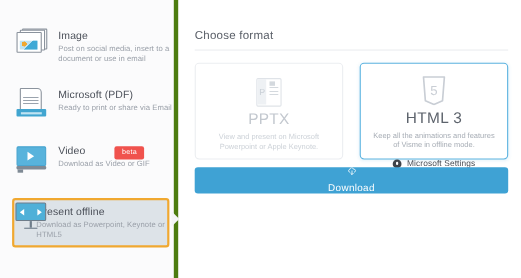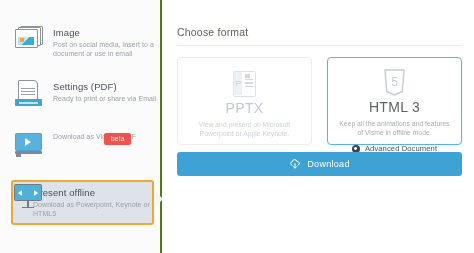--- a/index.html
+++ b/index.html
@@ -14,21 +14,21 @@
     width: 474px; height: 253px;
     background: #ffffff;
   }
 
   
   .sidebar {
     position: absolute;
     left: 0; top: 0;
     width: 162px; height: 253px;
     background: #fbfbfc;
-    border-right: 2px solid #4d7c0f;
+    border-right: 4px solid #4d7c0f;
   }
   .side-item {
     position: absolute;
     left: 14px;
     width: 146px;
     display: flex;
     align-items: flex-start;
     gap: 9px;
   }
   .side-item .ico {
@@ -322,20 +322,21 @@
   .download-btn {
     position: absolute;
     left: 14px; top: 152px;
     width: 285px; height: 24px;
     background: #3fa2d4;
     border-radius: 3px;
     display: flex;
     align-items: center;
     justify-content: center;
     gap: 6px;
+    flex-direction: column;
   }
   .download-label {
     color: #ffffff;
     font-size: 9px;
     letter-spacing: .3px;
   }
   .cloud-dl { width: 12px; height: 11px; }
 </style>
 </head>
 <body>
@@ -356,33 +357,34 @@
       </div>
     </div>
 
     <div class="side-item" id="item-document">
       <div class="ico">
         <div class="ic-doc-page"></div>
         <div class="ic-doc-lines"></div>
         <div class="ic-doc-tray"></div>
       </div>
       <div class="txt">
-        <div class="side-title">Settings (PDF)</div>
+        <div class="side-title">Microsoft (PDF)</div>
         <div class="side-desc">Ready to print or share via Email</div>
       </div>
     </div>
 
     <div class="side-item" id="item-video">
       <div class="ico">
         <div class="ic-vid-screen"></div>
         <div class="ic-vid-play"></div>
         <div class="ic-vid-base"></div>
         <div class="ic-vid-foot"></div>
       </div>
       <div class="txt">
+        <div class="side-title">Video</div>
         <div class="side-desc">Download as Video or GIF</div>
       </div>
     </div>
 
     <div class="beta-badge">beta</div>
 
     <div class="side-item-selected">
       <div class="ico">
         <div class="ic-pres-screen"></div>
         <div class="ic-pres-stand"></div>
@@ -418,21 +420,21 @@
         <div class="ic-html5">
           <svg viewBox="0 0 23 27" width="23" height="27" aria-hidden="true">
             <path d="M2 1 h19 l-1.7 21.5 L11.5 26 L3.7 22.5 Z" fill="#ffffff" stroke="#c9ced5" stroke-width="1.5" stroke-linejoin="round"></path>
             <text x="11.5" y="17" text-anchor="middle" font-family="Liberation Sans, sans-serif" font-size="12" fill="#c9ced5">5</text>
           </svg>
         </div>
         <div class="card-label">HTML 3</div>
         <div class="card-desc">Keep all the animations and features of Visme in offline mode.</div>
         <div class="adv-row">
           <span class="gear-dot"></span>
-          <span class="adv-text">Advanced Document</span>
+          <span class="adv-text">Microsoft Settings</span>
         </div>
       </div>
     </div>
 
     <div class="download-btn">
       <svg class="cloud-dl" viewBox="0 0 12 11" aria-hidden="true">
         <path d="M3 6.2 a1.7 1.7 0 0 1 .25 -3.35 A2.4 2.4 0 0 1 8 2.6 a1.8 1.8 0 0 1 1 3.6" fill="none" stroke="#ffffff" stroke-width="1" stroke-linecap="round"></path>
         <line x1="6" y1="4.6" x2="6" y2="9" stroke="#ffffff" stroke-width="1" stroke-linecap="round"></line>
         <path d="M4.4 7.6 L6 9.2 L7.6 7.6" fill="none" stroke="#ffffff" stroke-width="1" stroke-linecap="round" stroke-linejoin="round"></path>
       </svg>

